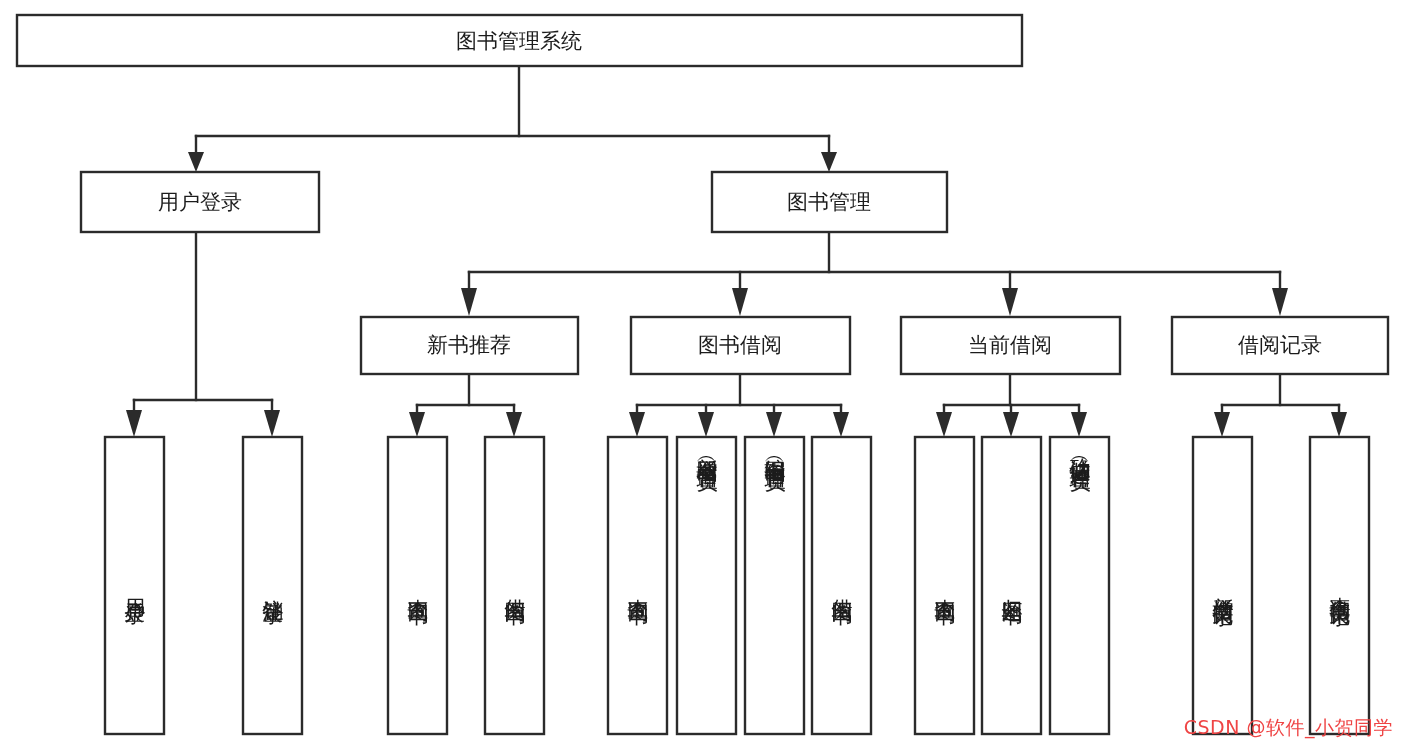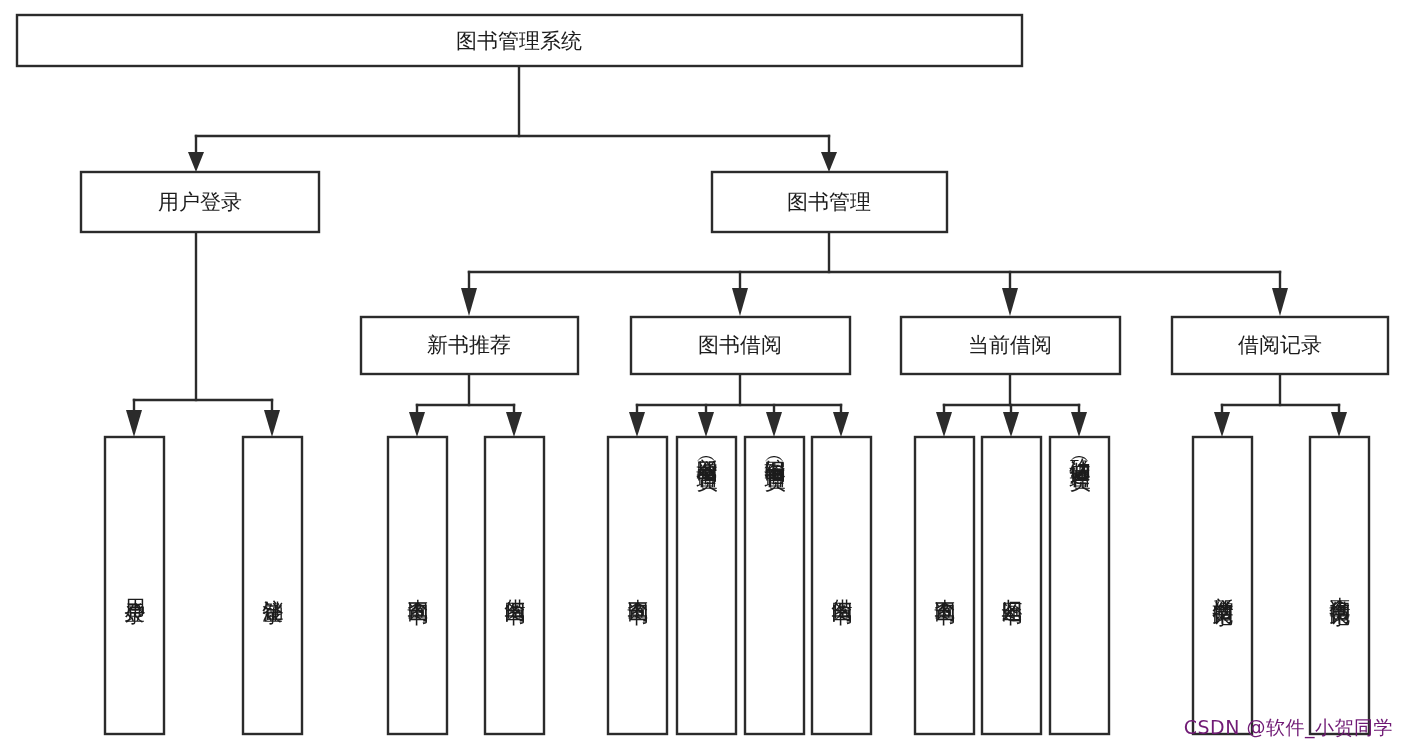--- a/index.html
+++ b/index.html
@@ -60,21 +60,21 @@
     letter-spacing: 2px;
     text-align: center;
     white-space: nowrap;
   }
   #watermark {
     position: absolute;
     right: 12px;
     bottom: 6px;
     font-family: "DejaVu Sans", "Liberation Sans", sans-serif;
     font-size: 19px;
-    color: #701a75;
+    color: #ef4444;
     white-space: nowrap;
     letter-spacing: 0.5px;
   }
 </style>
 </head>
 <body>
 
 <div id="diagram-root">
 
   <svg id="diagram-svg" width="1405" height="747" viewBox="0 0 1405 747">

